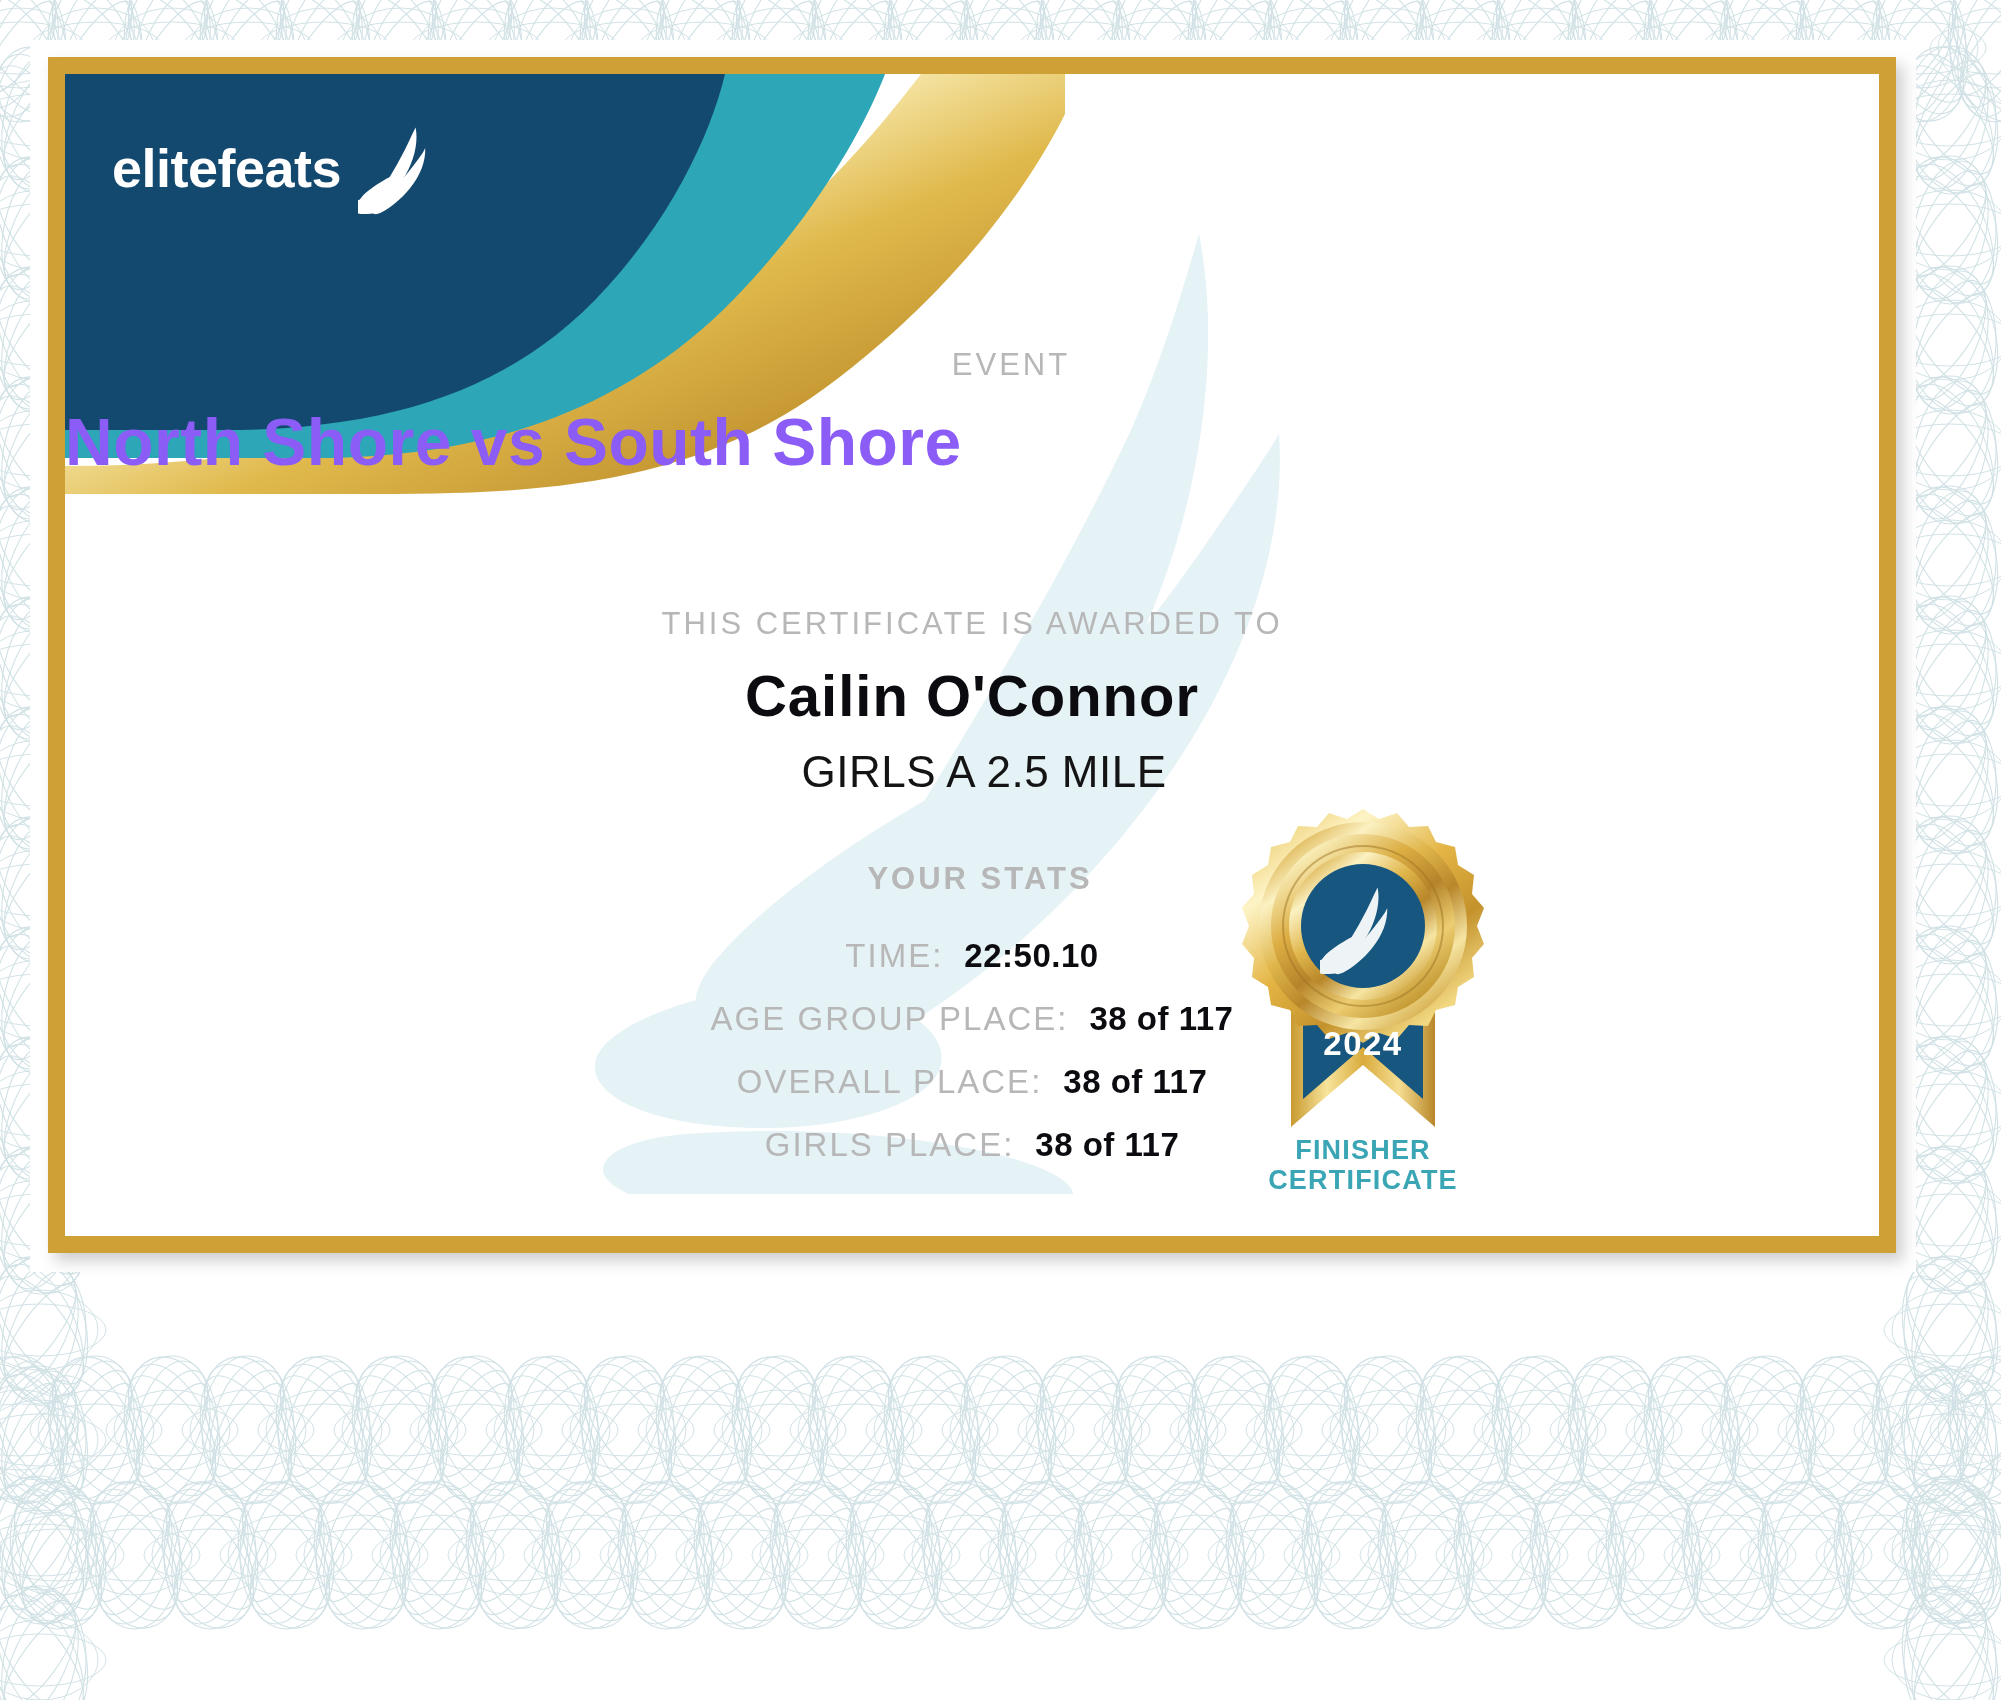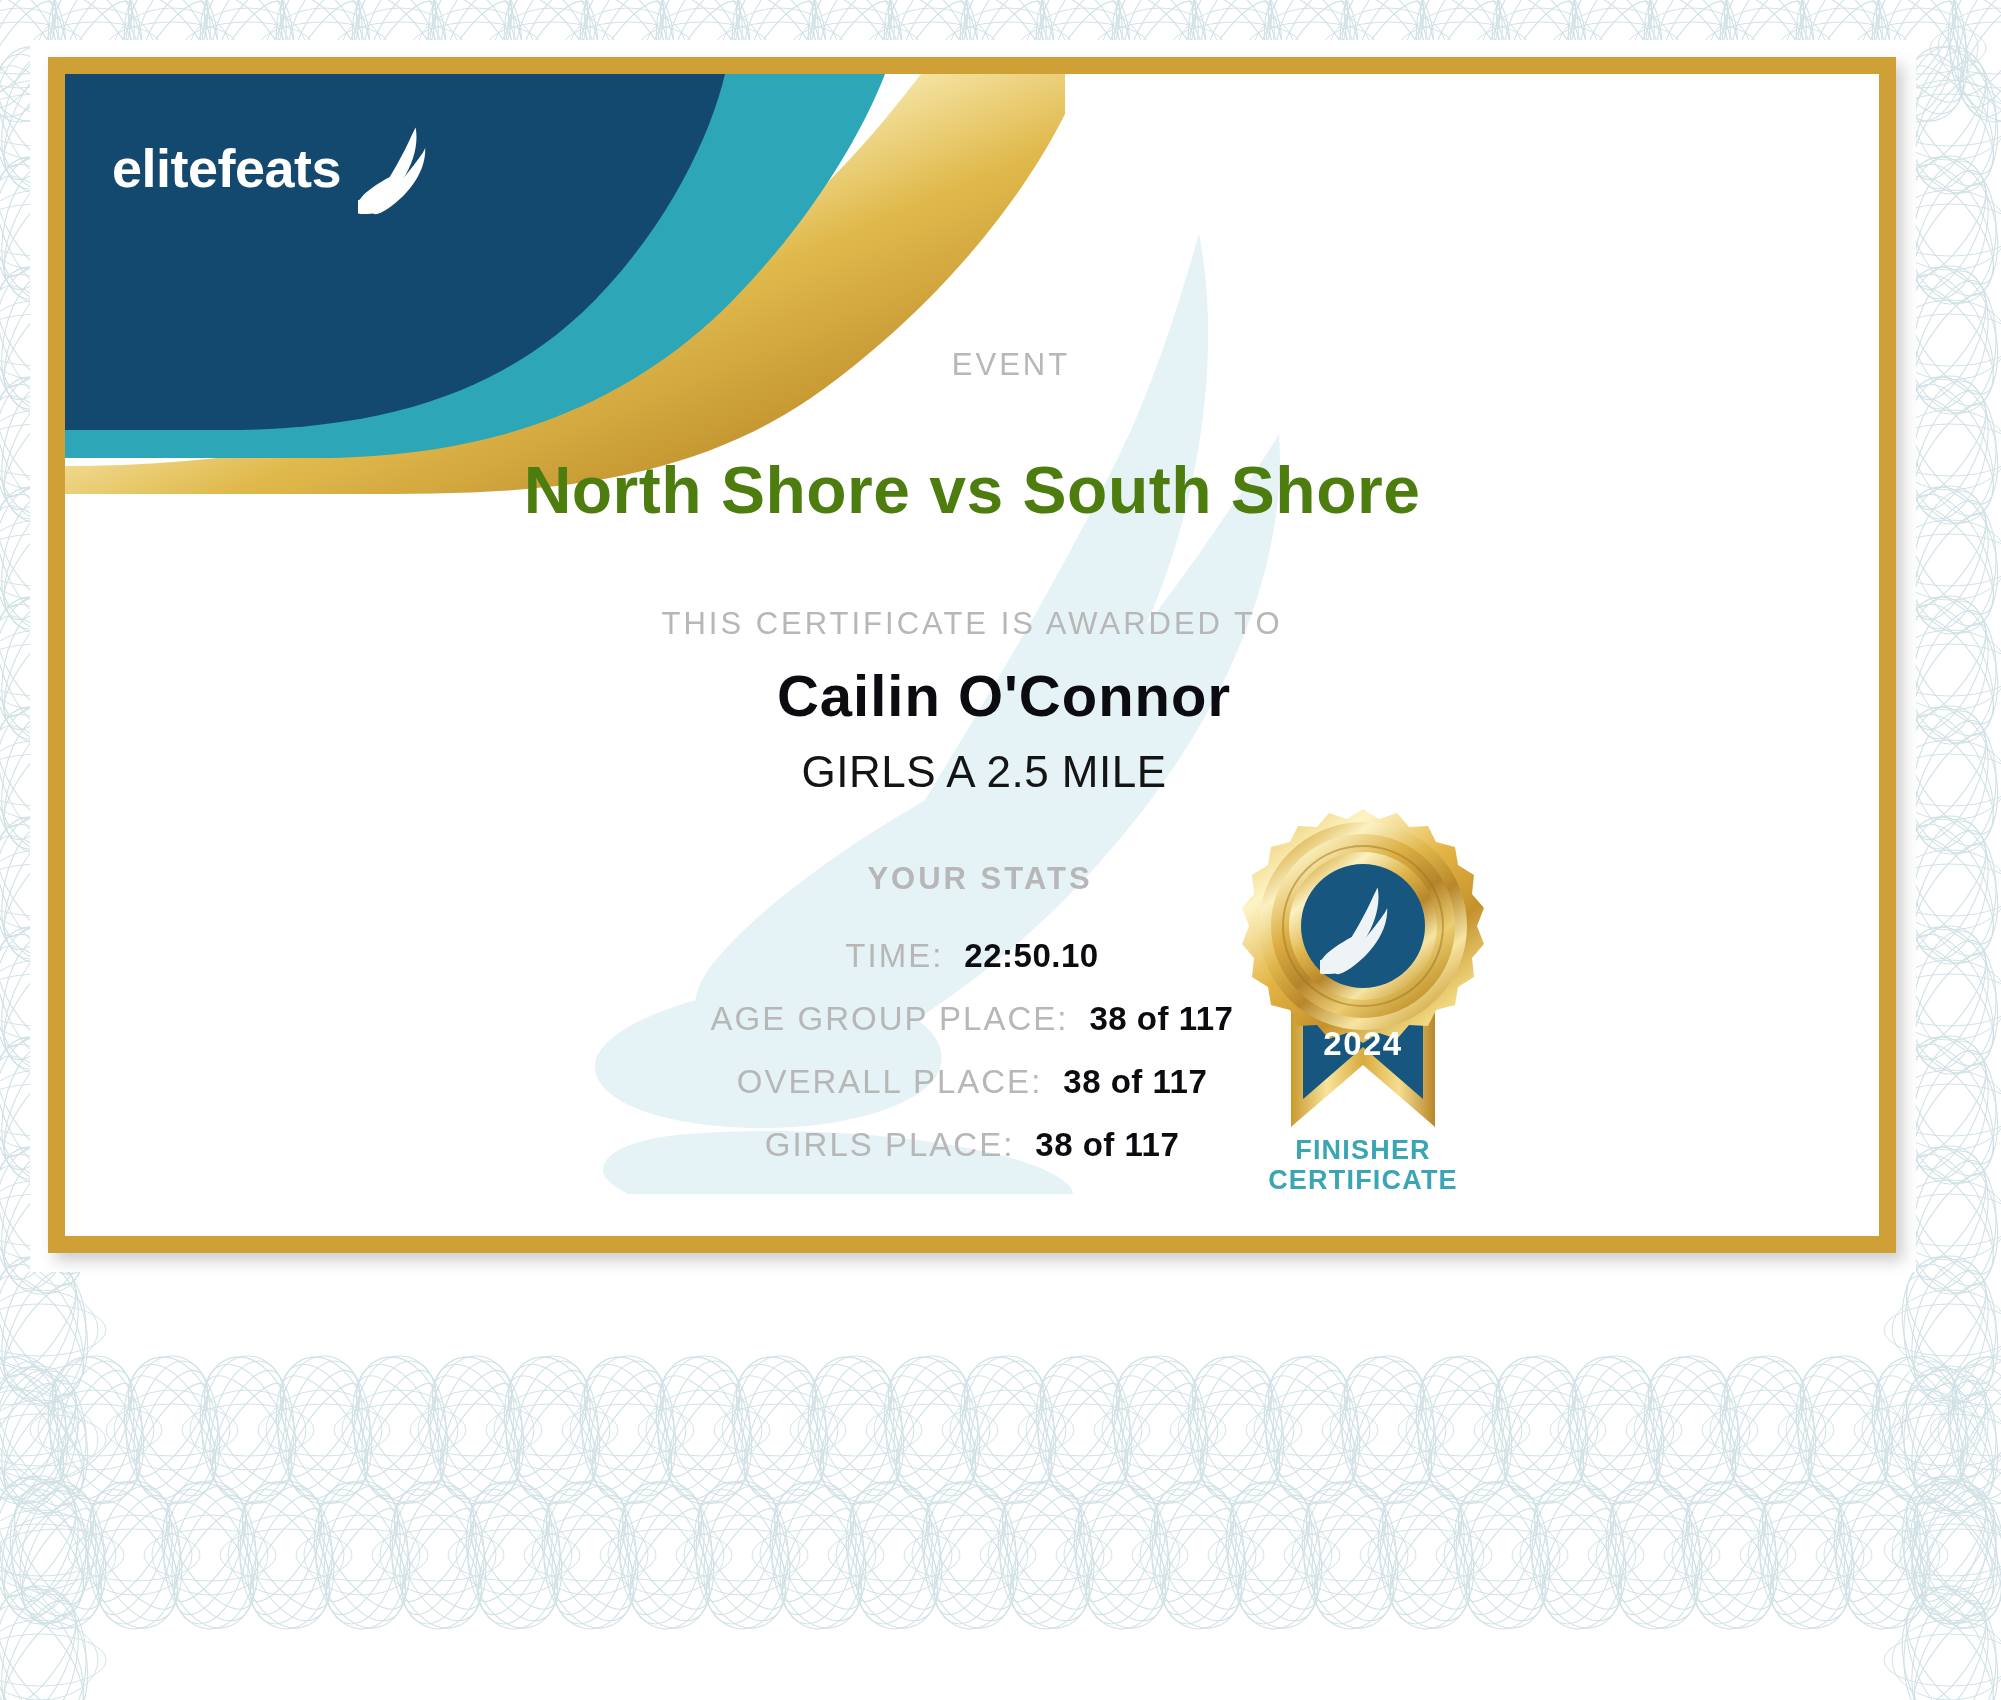--- a/index.html
+++ b/index.html
@@ -98,27 +98,26 @@
     font-weight: 400;
     letter-spacing: 3px;
     margin-left: 39px;
   }
 
   #event-title {
     position: absolute;
     left: 0;
     top: 330px;
     width: 1814px;
-    text-align: center;
+    text-align: left;
     font-size: 66px;
     font-weight: 700;
-    color: #4d7c0f;
+    color: #8b5cf6;
     letter-spacing: 0.5px;
     white-space: nowrap;
-    margin-top: 48px;
   }
 
   #awarded-label {
     position: absolute;
     left: 0;
     top: 532px;
     width: 1814px;
     font-size: 31px;
     font-weight: 400;
     letter-spacing: 3px;
@@ -128,21 +127,20 @@
     position: absolute;
     left: 0;
     top: 588px;
     width: 1814px;
     text-align: center;
     font-size: 58px;
     font-weight: 700;
     color: #0b0b10;
     letter-spacing: 1px;
     white-space: nowrap;
-    margin-left: 32px;
   }
 
   #division {
     position: absolute;
     left: 0;
     top: 673px;
     width: 1814px;
     text-align: center;
     font-size: 44px;
     font-weight: 400;

